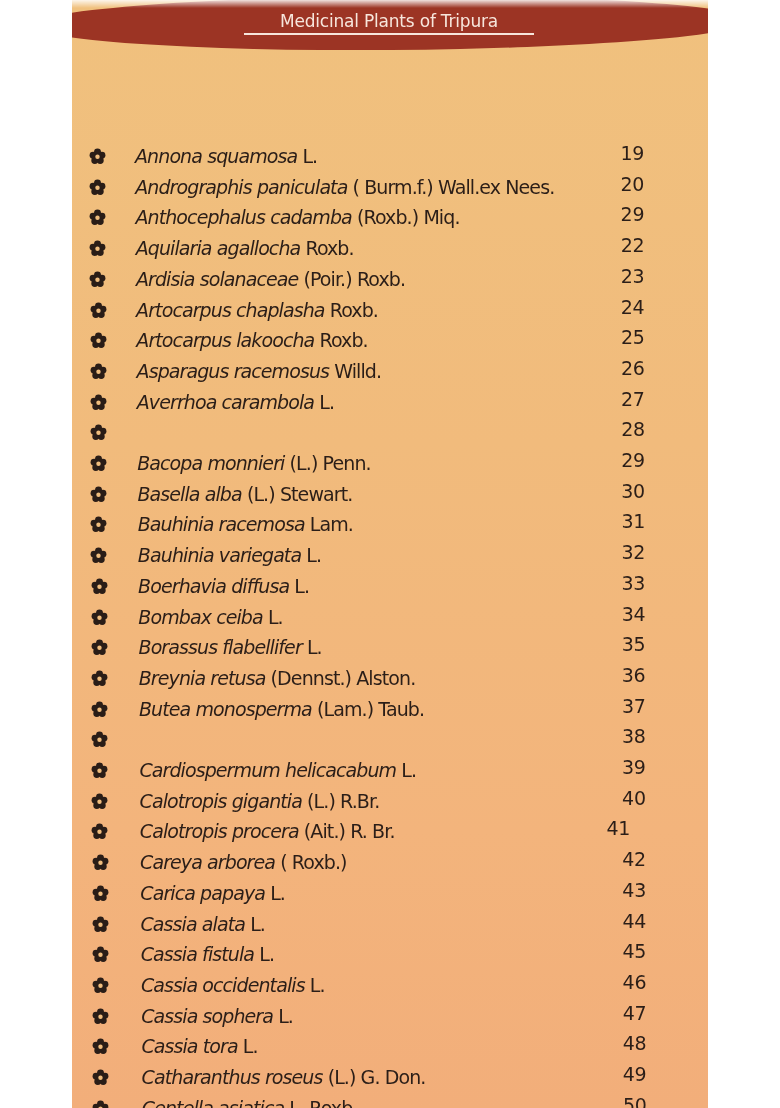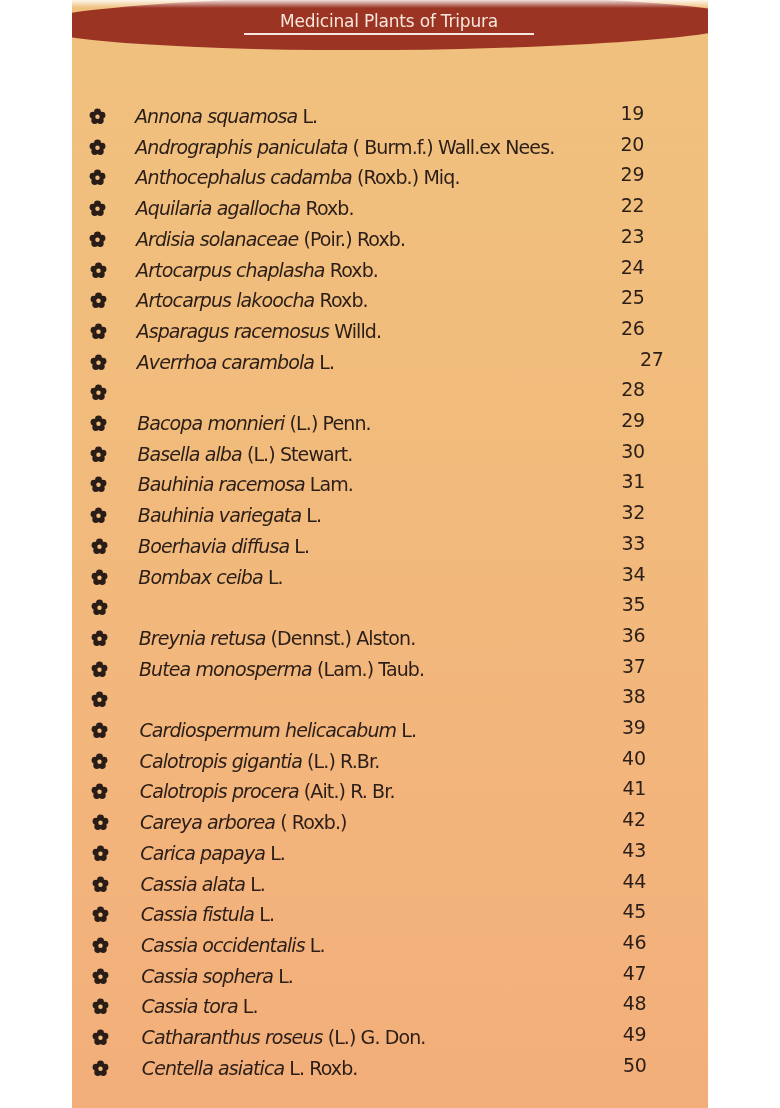--- a/index.html
+++ b/index.html
@@ -61,20 +61,21 @@
       position: absolute;
       left: 0;
       top: 101px;
       width: 636px;
     }
     .row {
       position: absolute;
       left: 0;
       width: 600px;
       height: 30px;
+      margin-top: 40px;
     }
     .bullet {
       position: absolute;
       top: 7px;
       width: 17px;
       height: 17px;
     }
     .bullet svg { display: block; }
     .name {
       position: absolute;
@@ -230,21 +231,21 @@
           <circle cx="13.2" cy="14.6" r="4.1"></circle>
           <circle cx="6.8" cy="14.6" r="4.1"></circle>
           <circle cx="4.8" cy="8.4" r="4.1"></circle>
         </g>
         <circle cx="10" cy="10.2" r="2.6" fill="#f0bd7d"></circle>
       </svg>
     </span>
     <span class="name" style="left: 64.54px;"><span class="genus">Asparagus racemosus</span> <span class="author">Willd.</span></span>
     <span class="page-num" style="right: 27.44px;">26</span>
   </div>
-      <div class="row" style="top: 245.6px; padding-left: 19px;">
+      <div class="row" style="top: 245.6px;">
     <span class="bullet" style="left: 17.88px;">
       <svg width="17" height="17" viewBox="0 0 20 20">
         <g fill="#2a1d17">
           <circle cx="10" cy="4.6" r="4.1"></circle>
           <circle cx="15.2" cy="8.4" r="4.1"></circle>
           <circle cx="13.2" cy="14.6" r="4.1"></circle>
           <circle cx="6.8" cy="14.6" r="4.1"></circle>
           <circle cx="4.8" cy="8.4" r="4.1"></circle>
         </g>
         <circle cx="10" cy="10.2" r="2.6" fill="#f0bd7d"></circle>
@@ -370,20 +371,21 @@
         <g fill="#2a1d17">
           <circle cx="10" cy="4.6" r="4.1"></circle>
           <circle cx="15.2" cy="8.4" r="4.1"></circle>
           <circle cx="13.2" cy="14.6" r="4.1"></circle>
           <circle cx="6.8" cy="14.6" r="4.1"></circle>
           <circle cx="4.8" cy="8.4" r="4.1"></circle>
         </g>
         <circle cx="10" cy="10.2" r="2.6" fill="#f0bd7d"></circle>
       </svg>
     </span>
+    <span class="name" style="left: 66.52px;"><span class="genus">Borassus flabellifer</span> <span class="author">L.</span></span>
     <span class="page-num" style="right: 26.72px;">35</span>
   </div>
       <div class="row" style="top: 521.9px;">
     <span class="bullet" style="left: 18.87px;">
       <svg width="17" height="17" viewBox="0 0 20 20">
         <g fill="#2a1d17">
           <circle cx="10" cy="4.6" r="4.1"></circle>
           <circle cx="15.2" cy="8.4" r="4.1"></circle>
           <circle cx="13.2" cy="14.6" r="4.1"></circle>
           <circle cx="6.8" cy="14.6" r="4.1"></circle>
@@ -465,21 +467,21 @@
           <circle cx="10" cy="4.6" r="4.1"></circle>
           <circle cx="15.2" cy="8.4" r="4.1"></circle>
           <circle cx="13.2" cy="14.6" r="4.1"></circle>
           <circle cx="6.8" cy="14.6" r="4.1"></circle>
           <circle cx="4.8" cy="8.4" r="4.1"></circle>
         </g>
         <circle cx="10" cy="10.2" r="2.6" fill="#f0bd7d"></circle>
       </svg>
     </span>
     <span class="name" style="left: 67.84px;"><span class="genus">Calotropis procera</span> <span class="author">(Ait.) R. Br.</span></span>
-    <span class="page-num" style="right: 26px;">41</span>
+    <span class="page-num" style="right: 42px;">41</span>
   </div>
       <div class="row" style="top: 706.1px;">
     <span class="bullet" style="left: 19.53px;">
       <svg width="17" height="17" viewBox="0 0 20 20">
         <g fill="#2a1d17">
           <circle cx="10" cy="4.6" r="4.1"></circle>
           <circle cx="15.2" cy="8.4" r="4.1"></circle>
           <circle cx="13.2" cy="14.6" r="4.1"></circle>
           <circle cx="6.8" cy="14.6" r="4.1"></circle>
           <circle cx="4.8" cy="8.4" r="4.1"></circle>

